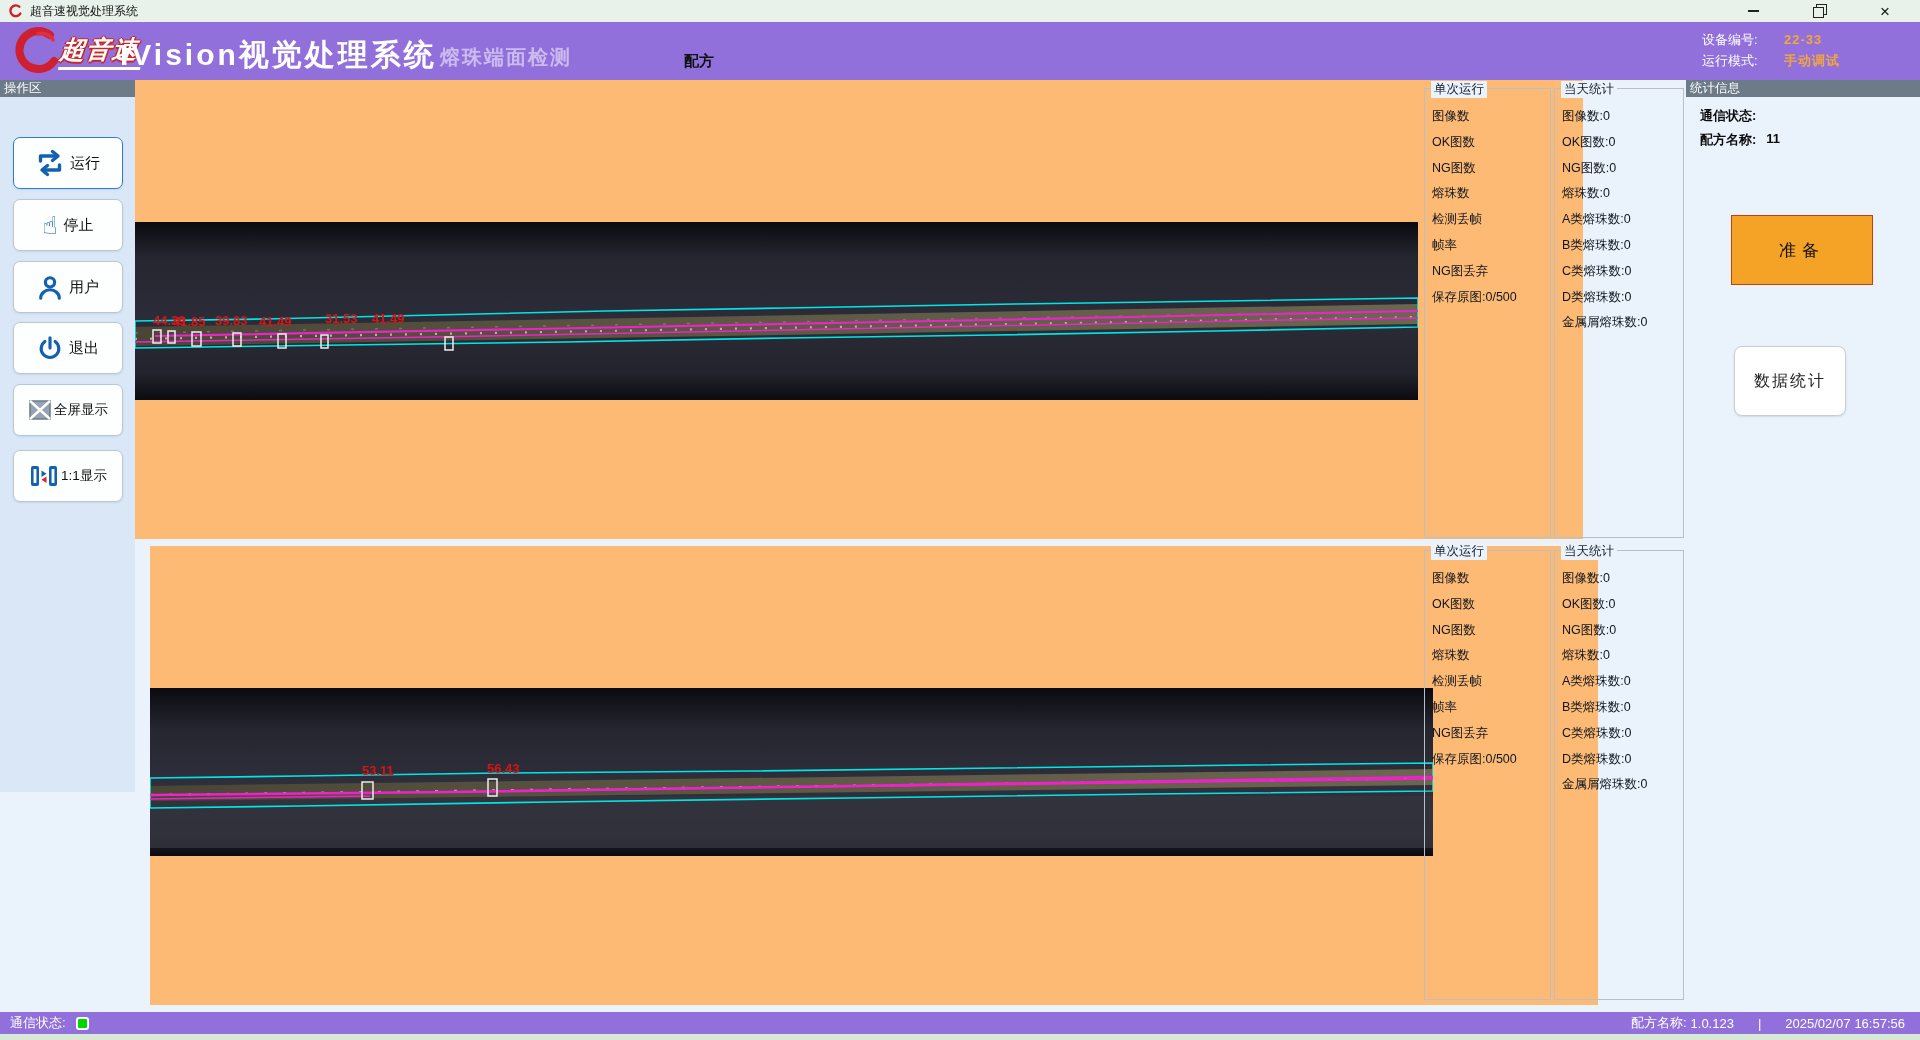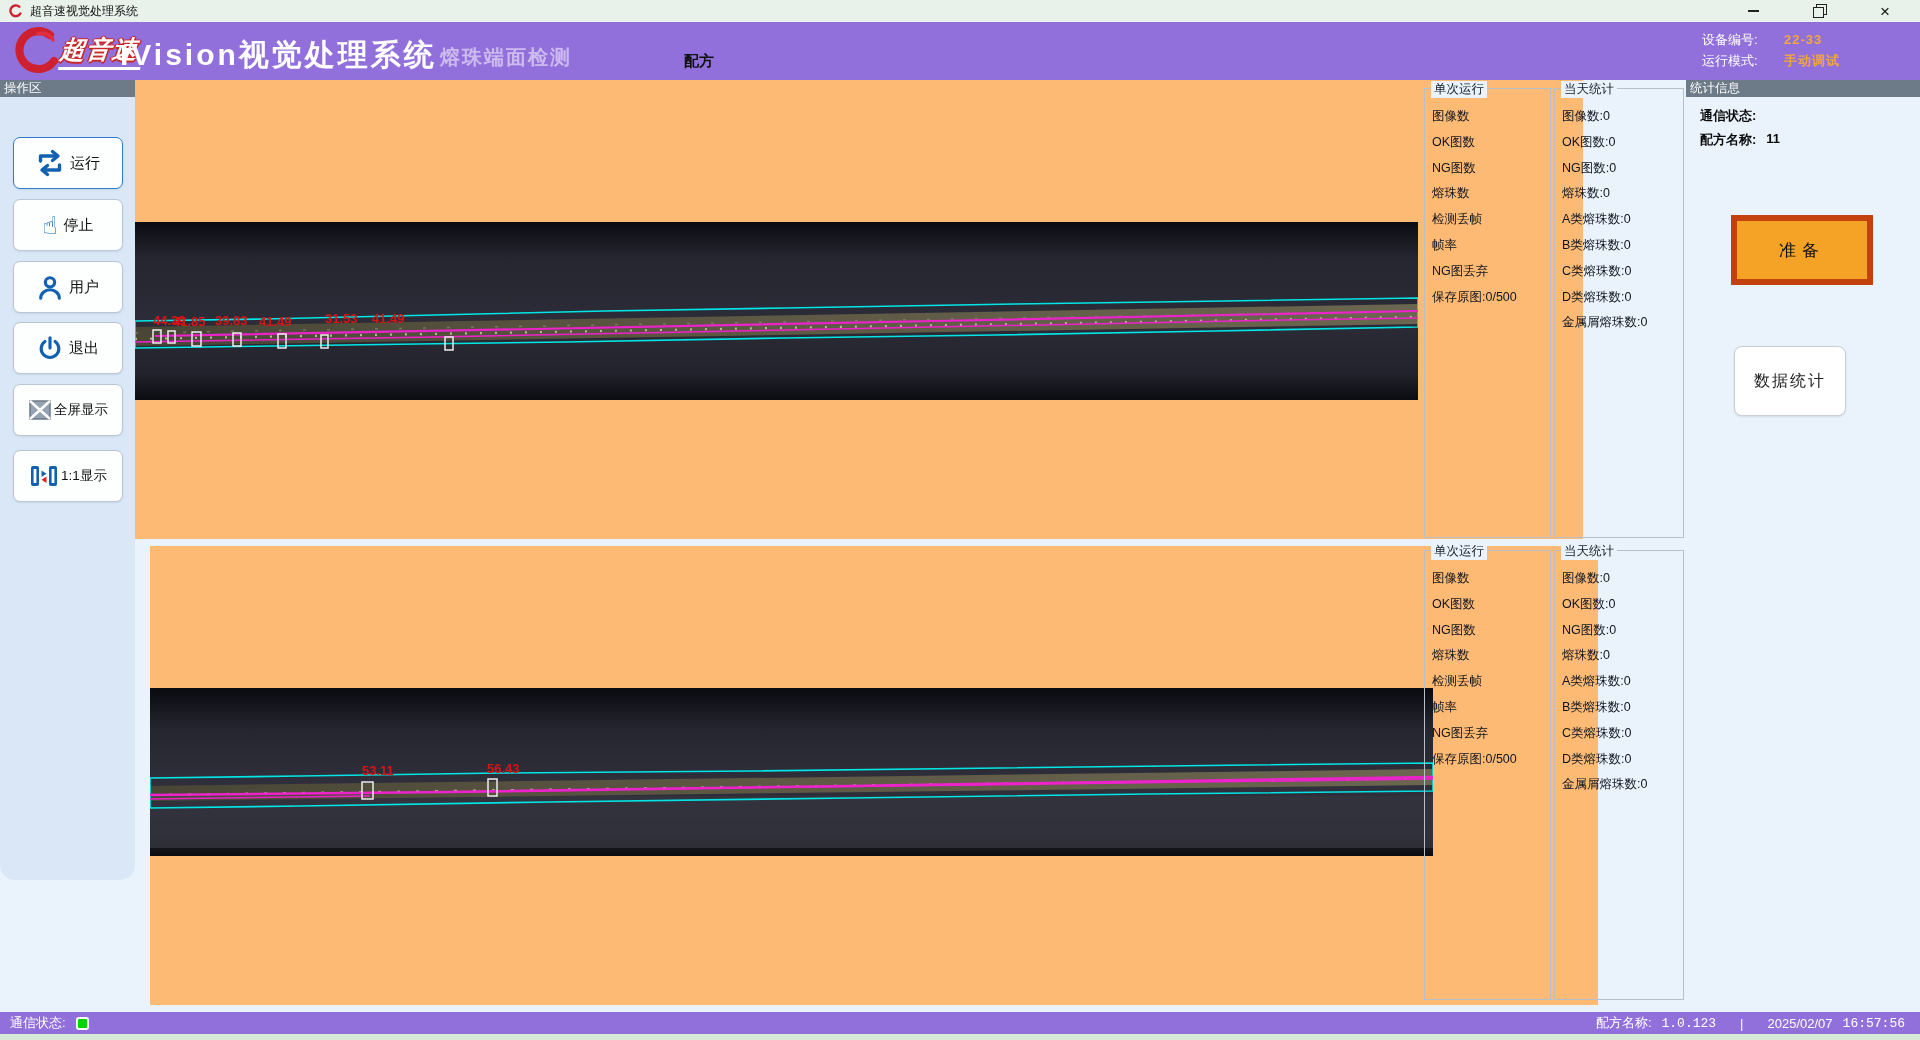--- a/index.html
+++ b/index.html
@@ -34,21 +34,21 @@
   .menu-item { cursor:default; }
   .device-info { position:absolute; left:1702px; top:7px; font-size:13px; }
   .device-info .row { display:flex; height:21px; align-items:center; }
   .device-info .lbl { color:#fff; width:82px; }
   .device-info .val { color:#f2a63e; font-weight:bold; letter-spacing:1px; }
 
   
   .content { position:absolute; left:0; top:80px; width:1920px; height:932px; background:#eaf3fb; }
 
   
-  .sidebar { position:absolute; left:0; top:0; width:135px; height:800px; background:#d9e7f6;border-radius:15px; }
+  .sidebar { position:absolute; left:0; top:0; width:135px; height:712px; background:#d9e7f6; }
   .side-header { height:17px; background:#6d7a87; color:#fff; font-size:12.5px; line-height:17px; padding-left:4px; }
   .sbtn { position:absolute; left:13px; width:110px; height:52px; background:#fdfefe;
     border:1px solid #b9c6d4; border-radius:7px; display:flex; align-items:center;
     justify-content:center; gap:6px; font-size:15px; color:#111; box-shadow:0 1px 2px rgba(70,90,110,.12); }
   .sbtn.active { border:1.5px solid #2f7bd0; }
   .sbtn .glyph { display:flex; align-items:center; justify-content:center; }
   .sbtn.small-label { font-size:13.5px; gap:2px; }
   .hand-glyph { color:#1261b0; font-size:25px; font-weight:bold; line-height:25px; }
 
   
@@ -64,33 +64,33 @@
     font-size:12.5px; color:#141c28; }
   .fs-rows { padding-top:15px; }
   .stat-row { height:25.8px; line-height:25.8px; padding-left:7px; font-size:12.5px; color:#10161f; white-space:nowrap; }
 
   
   .infopanel { position:absolute; left:1686px; top:0; width:234px; height:932px; }
   .info-header { height:17px; background:#6d7a87; color:#fff; font-size:12.5px; line-height:17px; padding-left:4px; }
   .info-row { position:absolute; left:14px; font-size:13px; font-weight:600; color:#0c0c0c; display:flex; }
   .info-row .ival { margin-left:10px; font-weight:bold; }
   .prepare-btn { position:absolute; left:45px; top:135px; width:142px; height:70px;
-    background:#f5a326; border:6px solid #c2410c; display:flex; align-items:center;
+    background:#f5a326; border:1px solid #c2410c; display:flex; align-items:center;
     justify-content:center; font-size:17px; letter-spacing:6px; color:#111; }
   .datastats-btn { position:absolute; left:48px; top:266px; width:112px; height:70px;
     background:#fff; border:1px solid #c9ced4; border-radius:8px; display:flex; align-items:center;
     justify-content:center; font-size:16px; letter-spacing:2px; color:#222;
     box-shadow:0 1px 2px rgba(70,90,110,.15); }
 
   
   .statusbar { position:absolute; left:0; top:1012px; width:1920px; height:22px; background:#9170dc;
     color:#fff; font-size:13px; display:flex; align-items:center; padding:0 15px 0 10px; }
   .comm-ind { width:13px; height:13px; background:#00d500; border:2px solid #fff; border-radius:3px; margin-left:10px; }
   .sb-right { margin-left:auto; display:flex; align-items:center; }
-  .sb-right .g10 { margin-left:10px;font-family:Liberation Mono, monospace; } .sb-right .g24 { margin-left:24px; }
+  .sb-right .g10 { margin-left:4px; } .sb-right .g24 { margin-left:24px; }
   .bottomstrip { position:absolute; left:0; top:1034px; width:1920px; height:6px; background:#d7e8d6; }
 </style>
 </head>
 <body>
 
 <div class="titlebar">
   <svg class="app-ico" viewBox="0 0 28 28">
     <path d="M21 5 A10 10 0 1 0 23 18" stroke="#cf2030" stroke-width="4.5" fill="none" stroke-linecap="round"></path>
   </svg>
   <span>超音速视觉处理系统</span>

